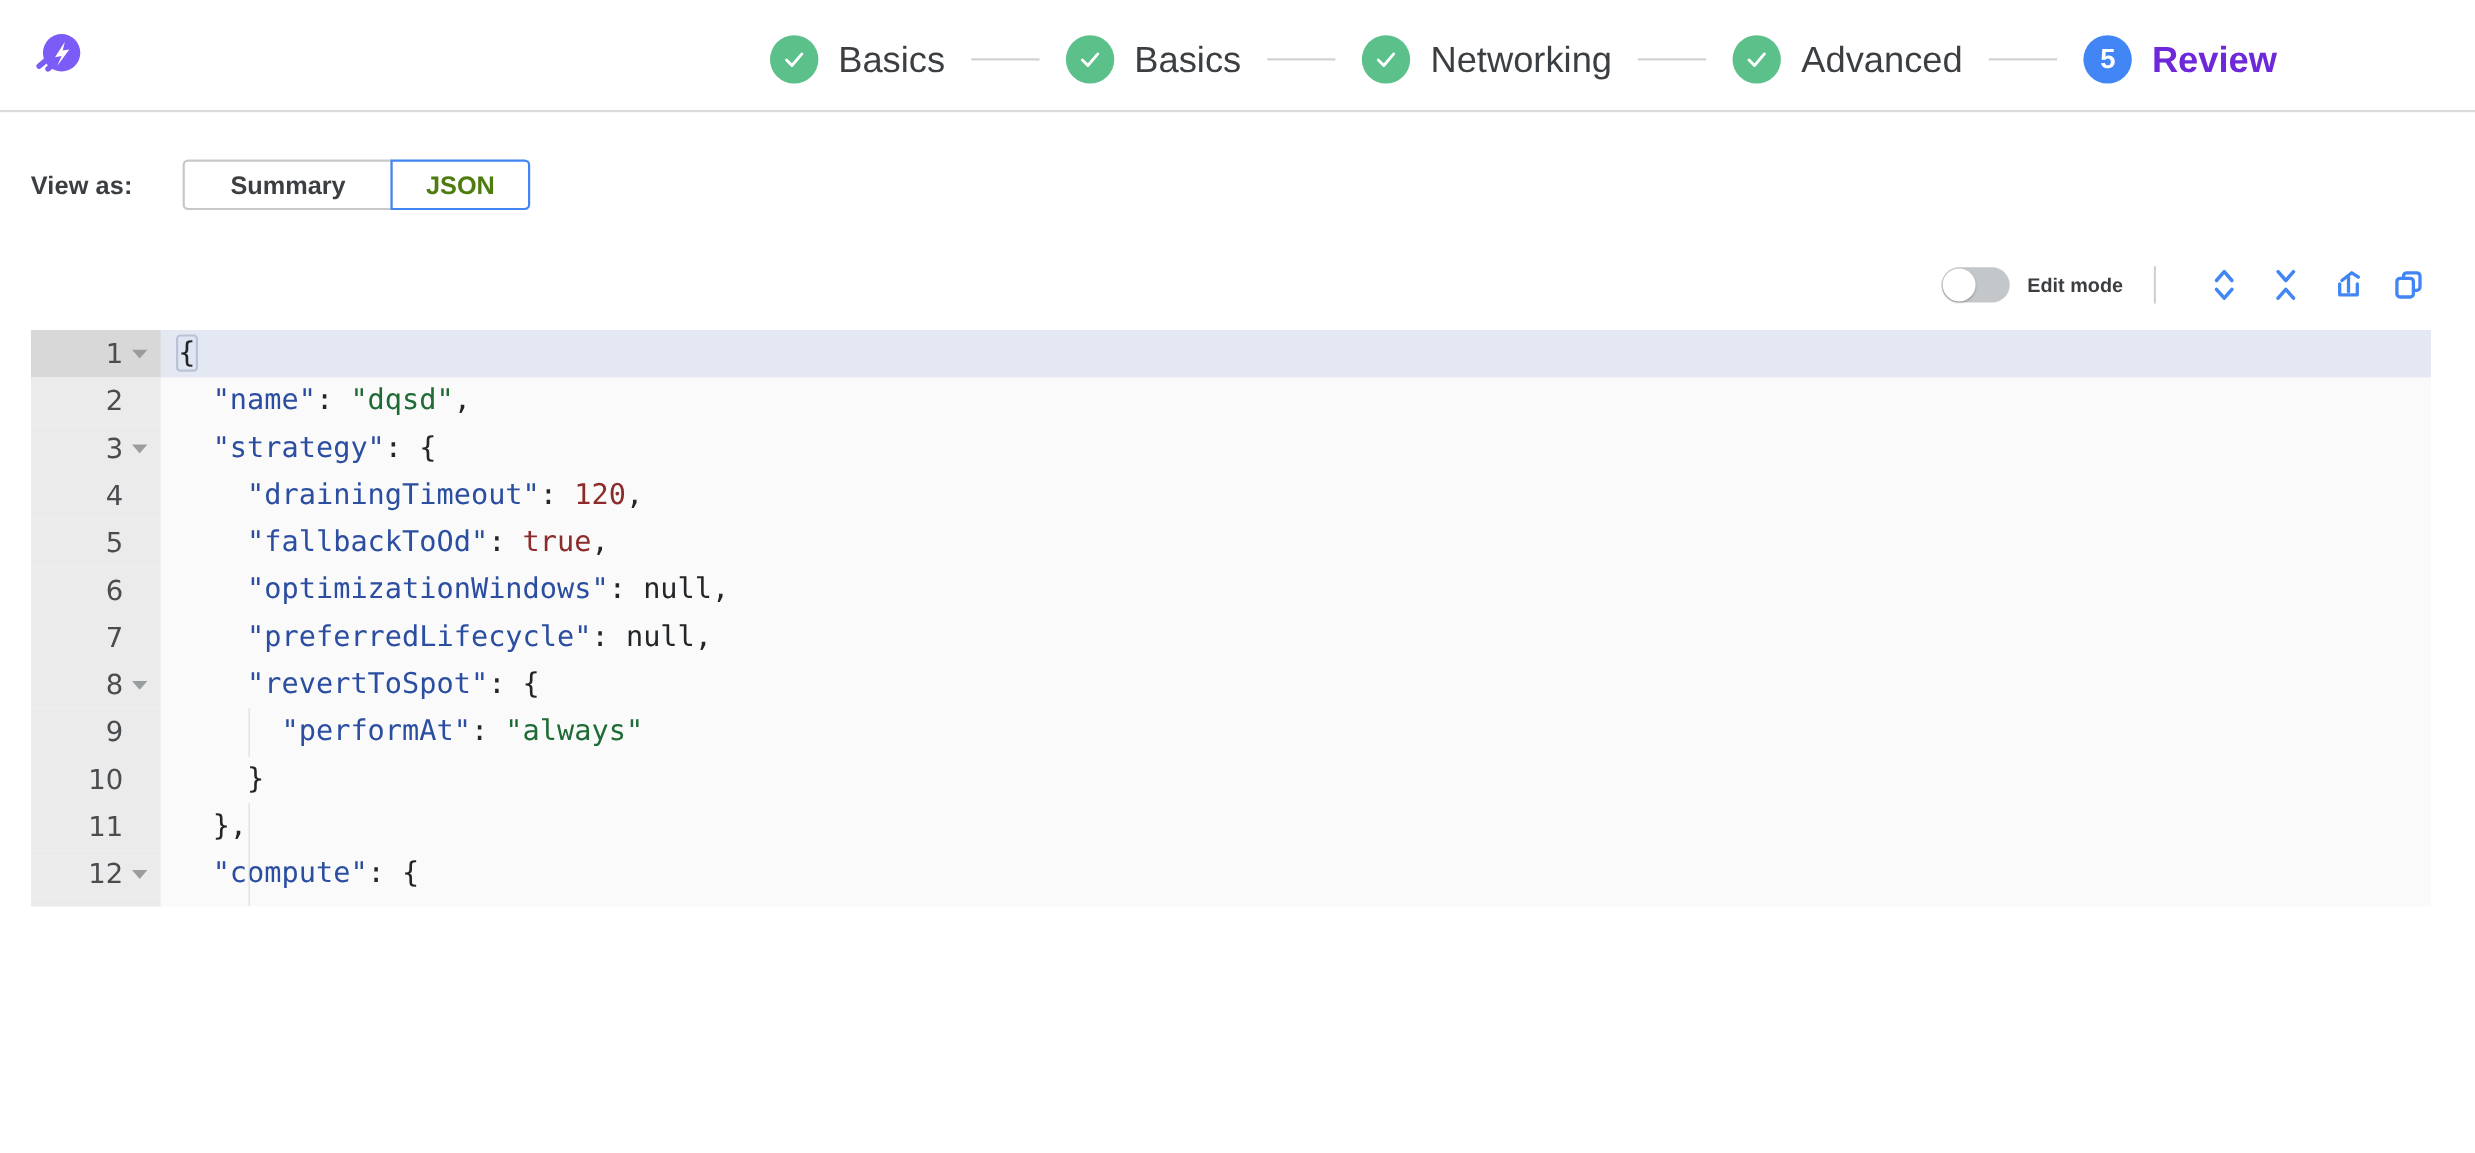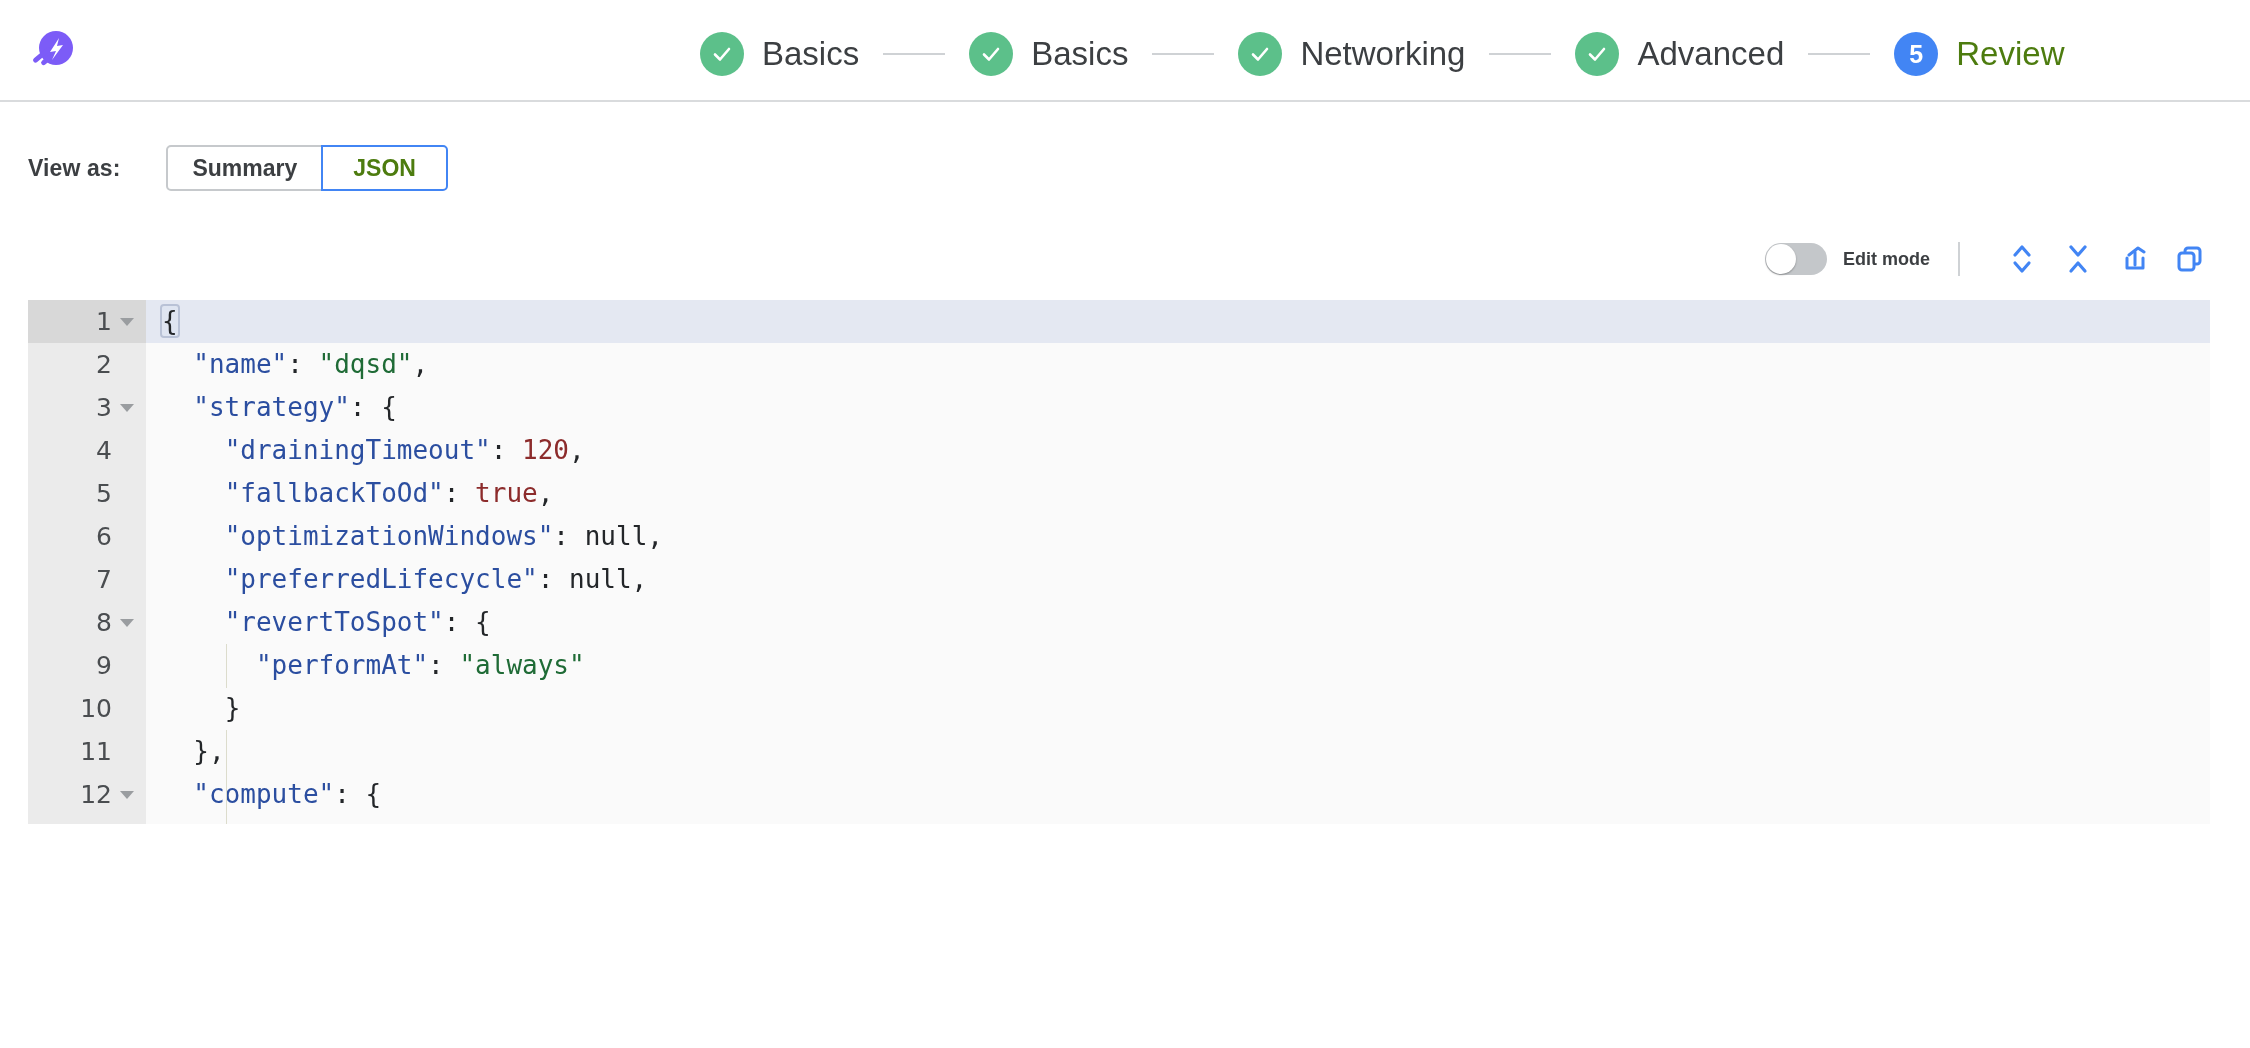--- a/index.html
+++ b/index.html
@@ -87,22 +87,22 @@
     line-height: 1;
   }
   .check-svg { display: block; }
   .step-label {
     font-size: 33px;
     color: #3c3f42;
     margin-left: 18px;
     font-weight: 400;
   }
   .step-label.active-label {
-    color: #4d7c0f;
-    font-weight: 400;
+    color: #6d28d9;
+    font-weight: 700;
   }
   .step-connector {
     width: 62px;
     height: 2px;
     background: #cfd2d5;
     margin: 0 24px;
     flex: none;
   }
 
   
@@ -131,21 +131,21 @@
     font-size: 23px;
     font-weight: 700;
     background: #ffffff;
     box-sizing: border-box;
     cursor: pointer;
   }
   .seg-btn.inactive {
     color: #3c3f42;
     border: 2px solid #c6c9cc;
     border-radius: 5px 0 0 5px;
-    padding: 0 24px;
+    padding: 0 41px;
   }
   .seg-btn.active {
     color: #4d7c0f;
     border: 2px solid #4285f4;
     border-radius: 0 5px 5px 0;
     margin-left: -2px;
     padding: 0 30px;
   }
 
   

